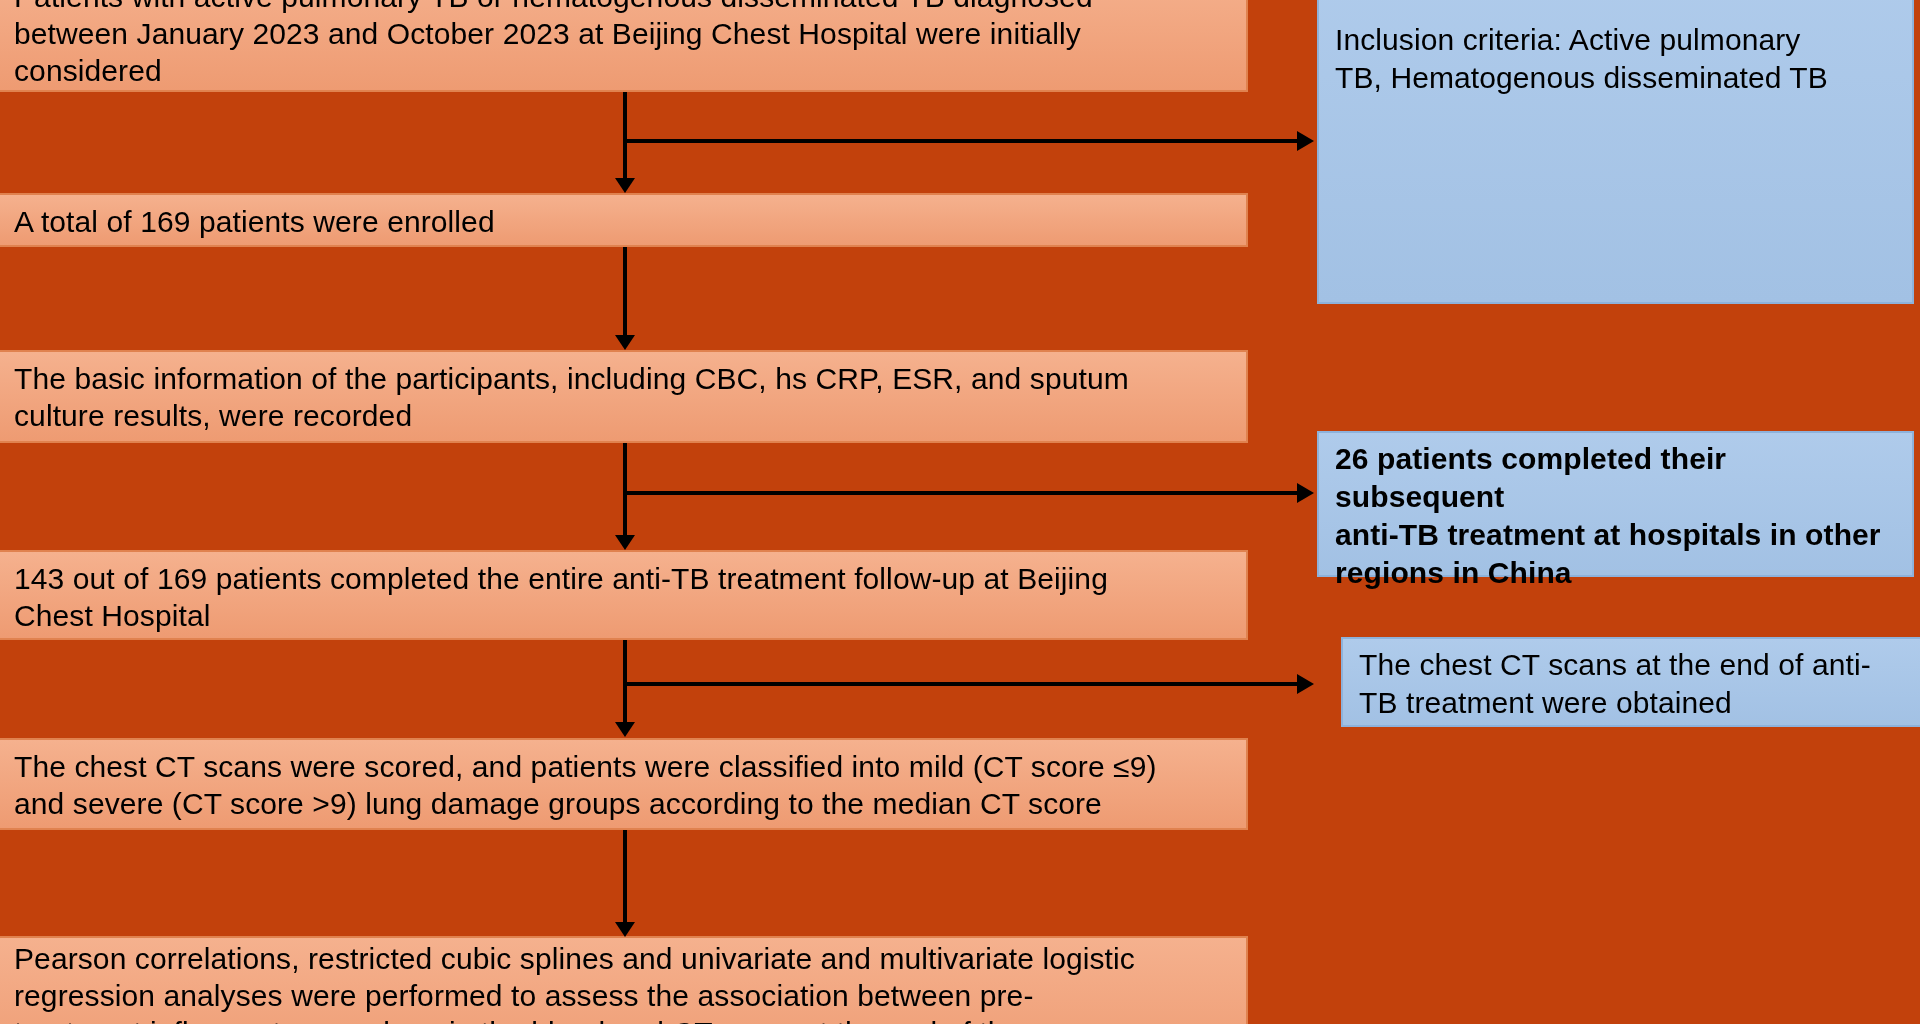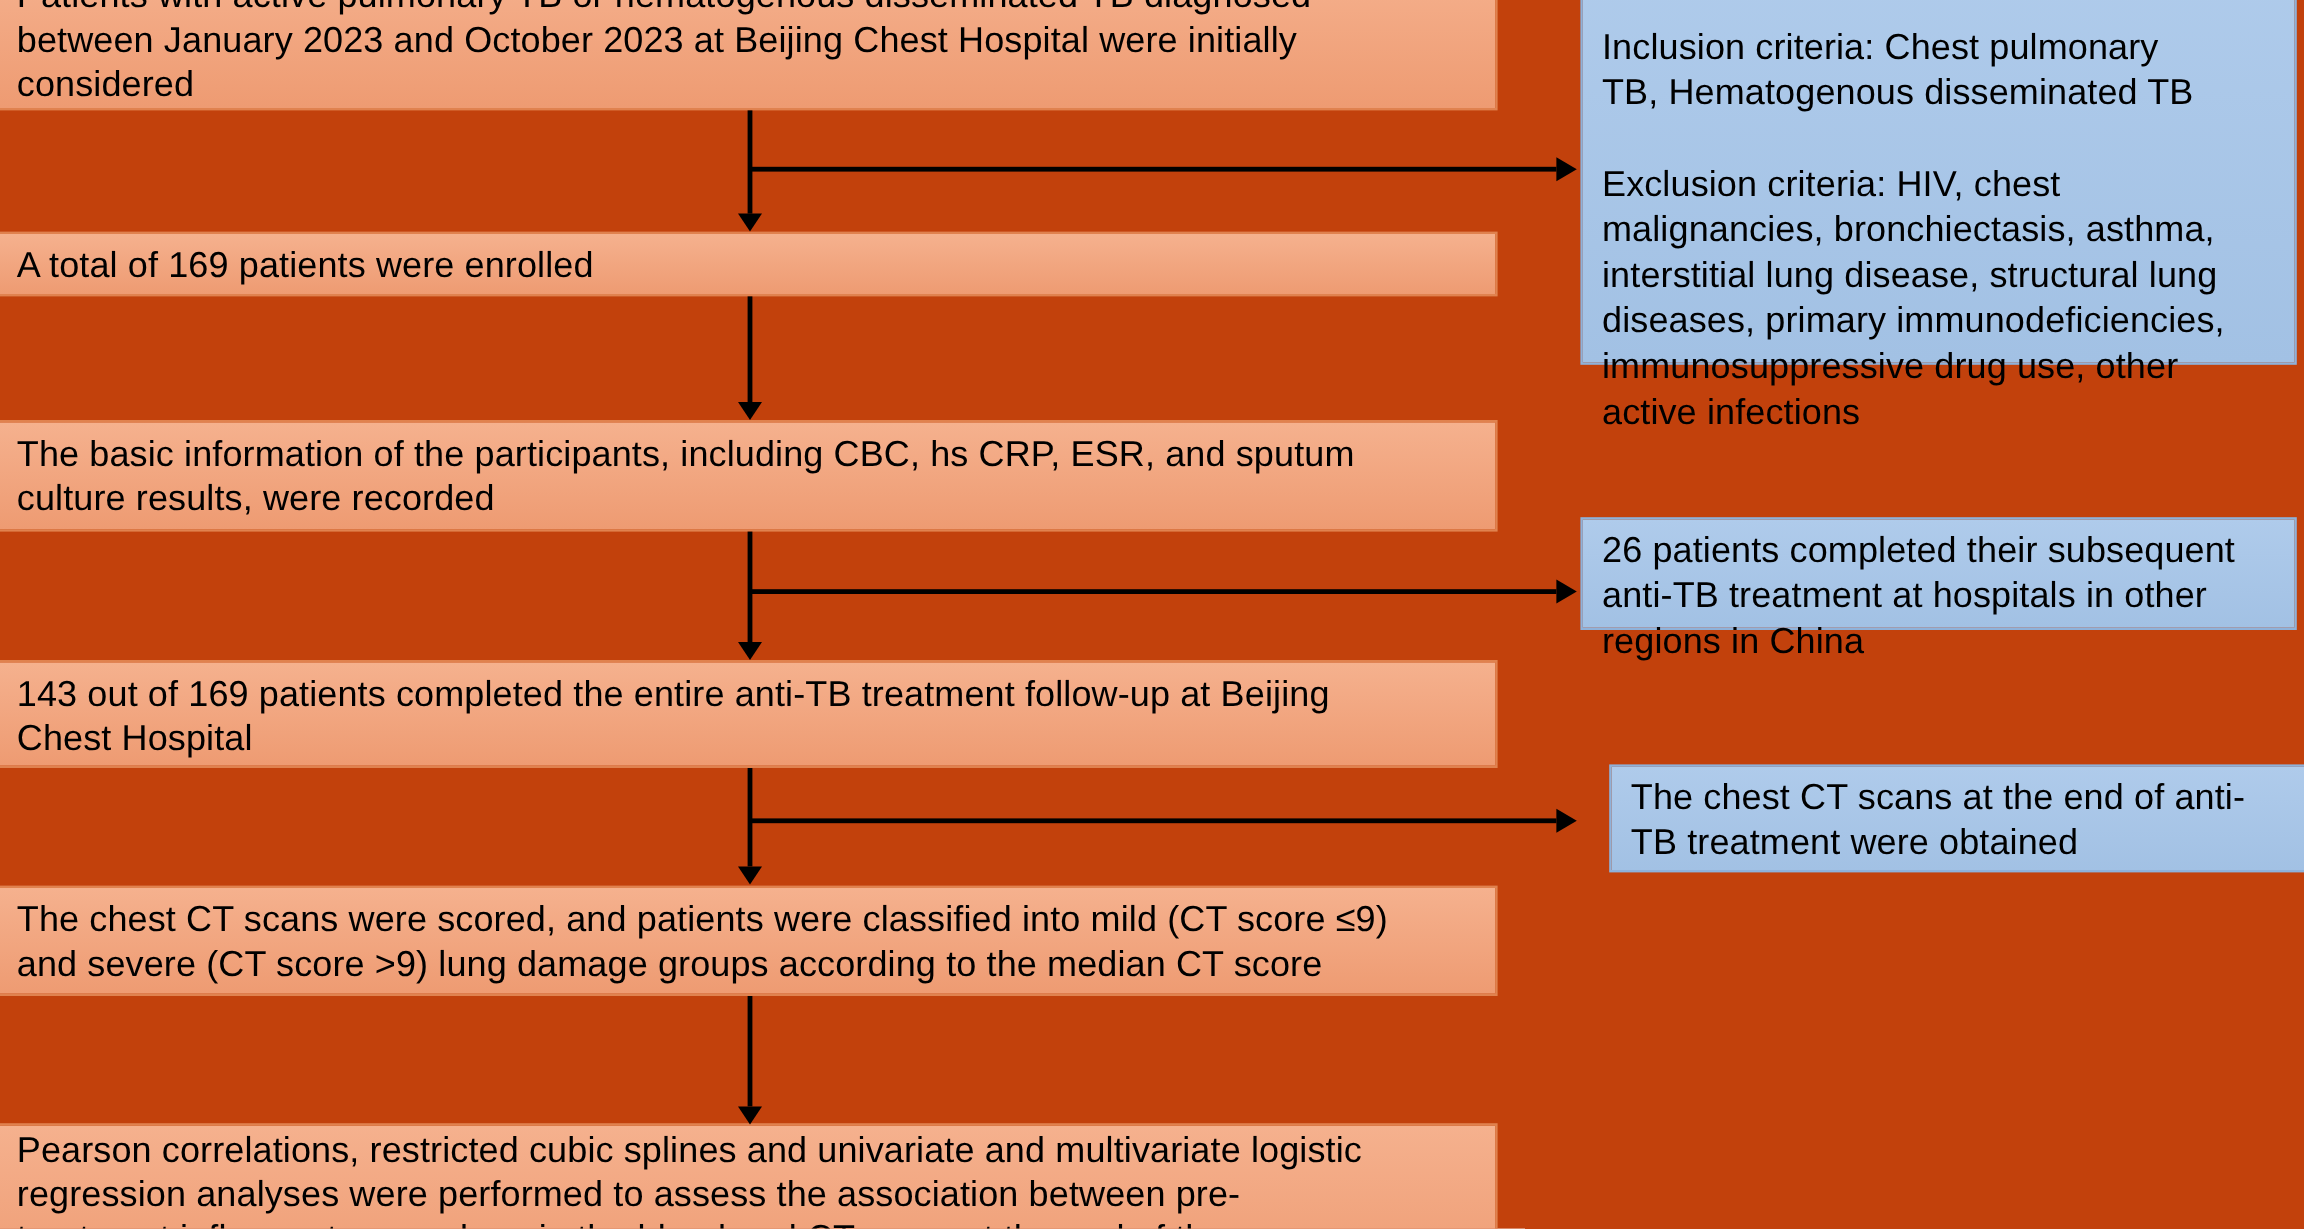--- a/index.html
+++ b/index.html
@@ -54,31 +54,25 @@
 Chest Hospital</div>
 
   <div class="box orange" style="top:738px;height:92px;">The chest CT scans were scored, and patients were classified into mild (CT score ≤9)
 and severe (CT score &gt;9) lung damage groups according to the median CT score</div>
 
   <div class="box orange" style="top:936px;height:140px;padding-top:2px;">Pearson correlations, restricted cubic splines and univariate and multivariate logistic
 regression analyses were performed to assess the association between pre-
 treatment inflammatory markers in the blood and CT score at the end of the</div>
 
   <div class="box blue" style="top:-26px;height:330px;">
-    <span><span class="b">Inclusion criteria</span><span>: Chest pulmonary
+    <span><span class="b">Inclusion criteria</span><span>: Active pulmonary
 TB, Hematogenous disseminated TB</span></span><br>
-    <span><span class="b">Exclusion criteria</span><span>: HIV, chest
-malignancies, bronchiectasis, asthma,
-interstitial lung disease, structural lung
-diseases, primary immunodeficiencies,
-immunosuppressive drug use, other
-active infections</span></span>
   </div>
 
-  <div class="box blue" style="top:431px;height:94px;">26 patients completed their subsequent
+  <div class="box blue" style="top:431px;height:146px;font-weight:bold;">26 patients completed their subsequent
 anti-TB treatment at hospitals in other
 regions in China</div>
 
   <div class="box blue" style="top:637px;height:90px;margin-left:24px;">The chest CT scans at the end of anti-
 TB treatment were obtained</div>
 
   <div>
     <div class="shaft" style="left:623px;top:92px;width:4px;height:86px;"></div>
     <div class="head-down" style="left:615px;top:178px;"></div>
   </div>

